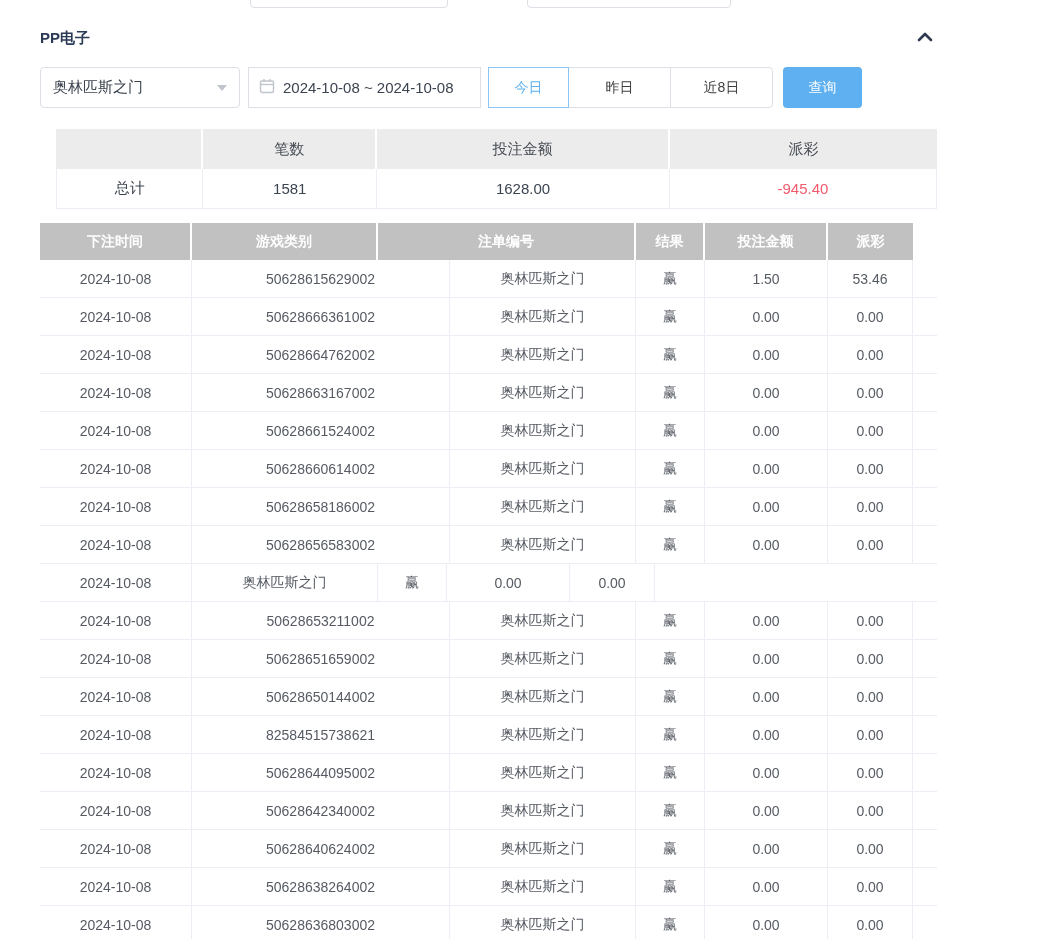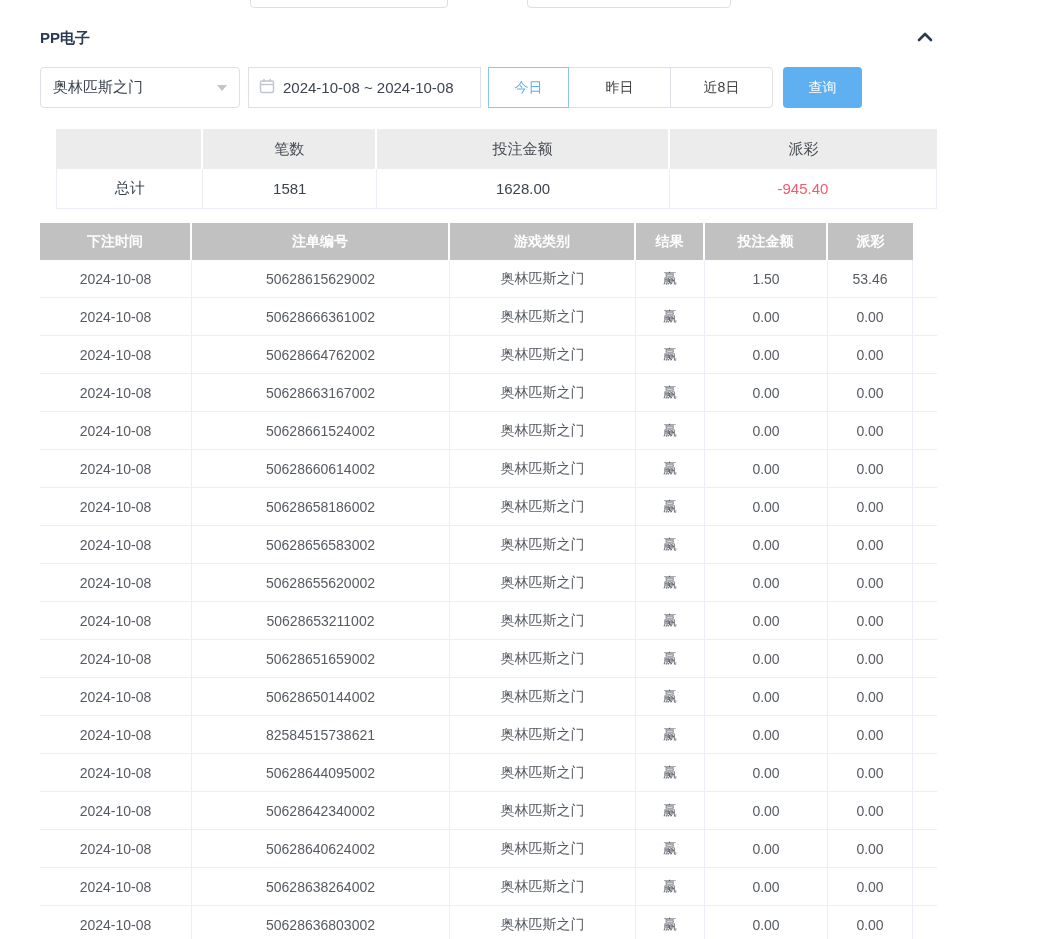--- a/index.html
+++ b/index.html
@@ -196,22 +196,22 @@
         <div class="sum-td sc1">总计</div>
         <div class="sum-td sc2">1581</div>
         <div class="sum-td sc3">1628.00</div>
         <div class="sum-td sc4 negative">-945.40</div>
       </div>
     </div>
 
     <div class="records-table">
       <div class="rec-head">
           <div class="rec-th rc1">下注时间</div>
+          <div class="rec-th rc3">游戏类别</div>
           <div class="rec-th rc2">注单编号</div>
-          <div class="rec-th rc3">游戏类别</div>
           <div class="rec-th rc4">结果</div>
           <div class="rec-th rc5">投注金额</div>
           <div class="rec-th rc6">派彩</div>
         </div>
       <div id="rec-body">
           <div class="rec-row">
             <div class="rec-td rc1">2024-10-08</div>
             <div class="rec-td rc2">50628615629002</div>
             <div class="rec-td rc3">奥林匹斯之门</div>
             <div class="rec-td rc4">赢</div>
@@ -269,21 +269,20 @@
           <div class="rec-row">
             <div class="rec-td rc1">2024-10-08</div>
             <div class="rec-td rc2">50628656583002</div>
             <div class="rec-td rc3">奥林匹斯之门</div>
             <div class="rec-td rc4">赢</div>
             <div class="rec-td rc5">0.00</div>
             <div class="rec-td rc6">0.00</div>
           </div>
           <div class="rec-row">
             <div class="rec-td rc1">2024-10-08</div>
-            <div class="rec-td rc2">50628655620002</div>
             <div class="rec-td rc3">奥林匹斯之门</div>
             <div class="rec-td rc4">赢</div>
             <div class="rec-td rc5">0.00</div>
             <div class="rec-td rc6">0.00</div>
           </div>
           <div class="rec-row">
             <div class="rec-td rc1">2024-10-08</div>
             <div class="rec-td rc2">50628653211002</div>
             <div class="rec-td rc3">奥林匹斯之门</div>
             <div class="rec-td rc4">赢</div>

